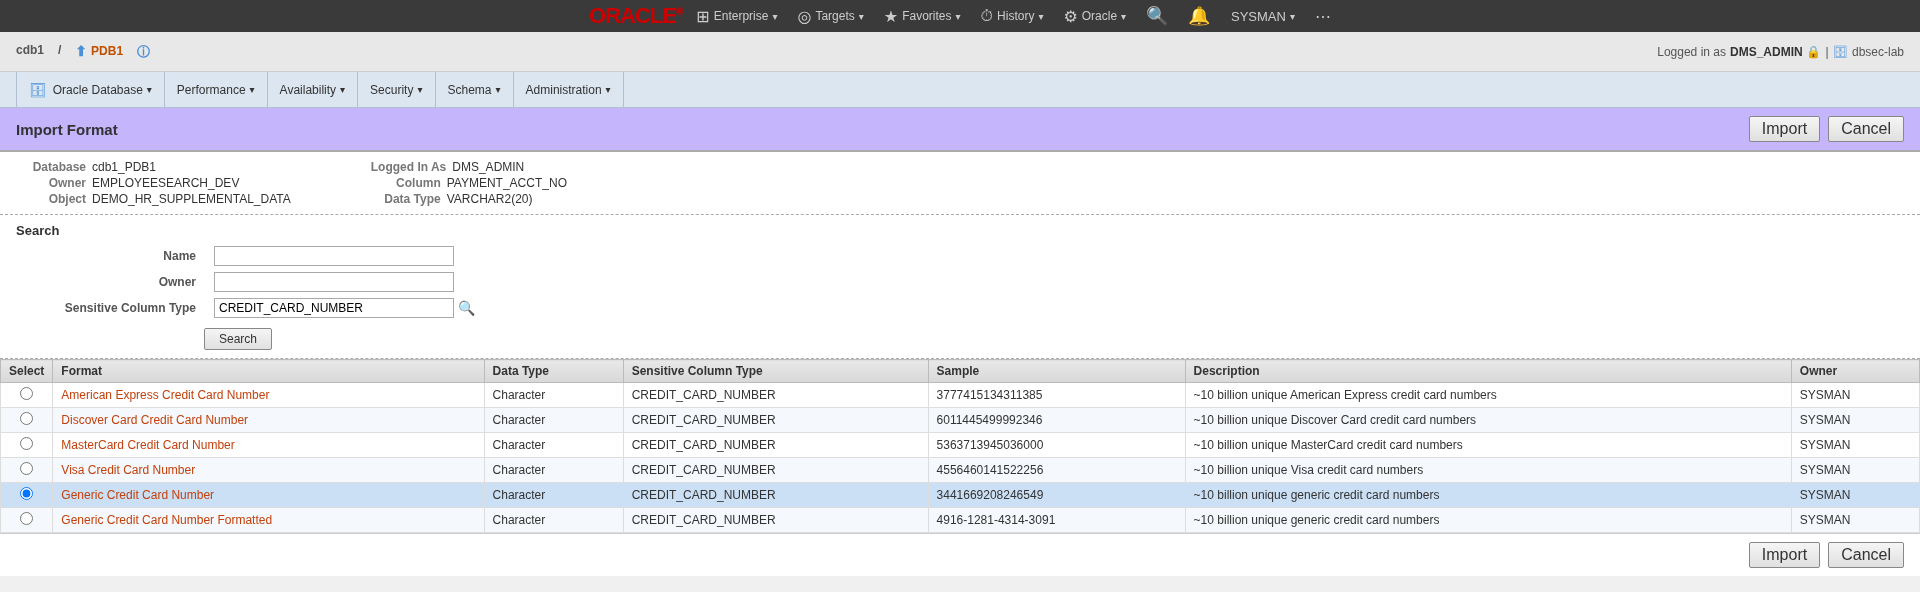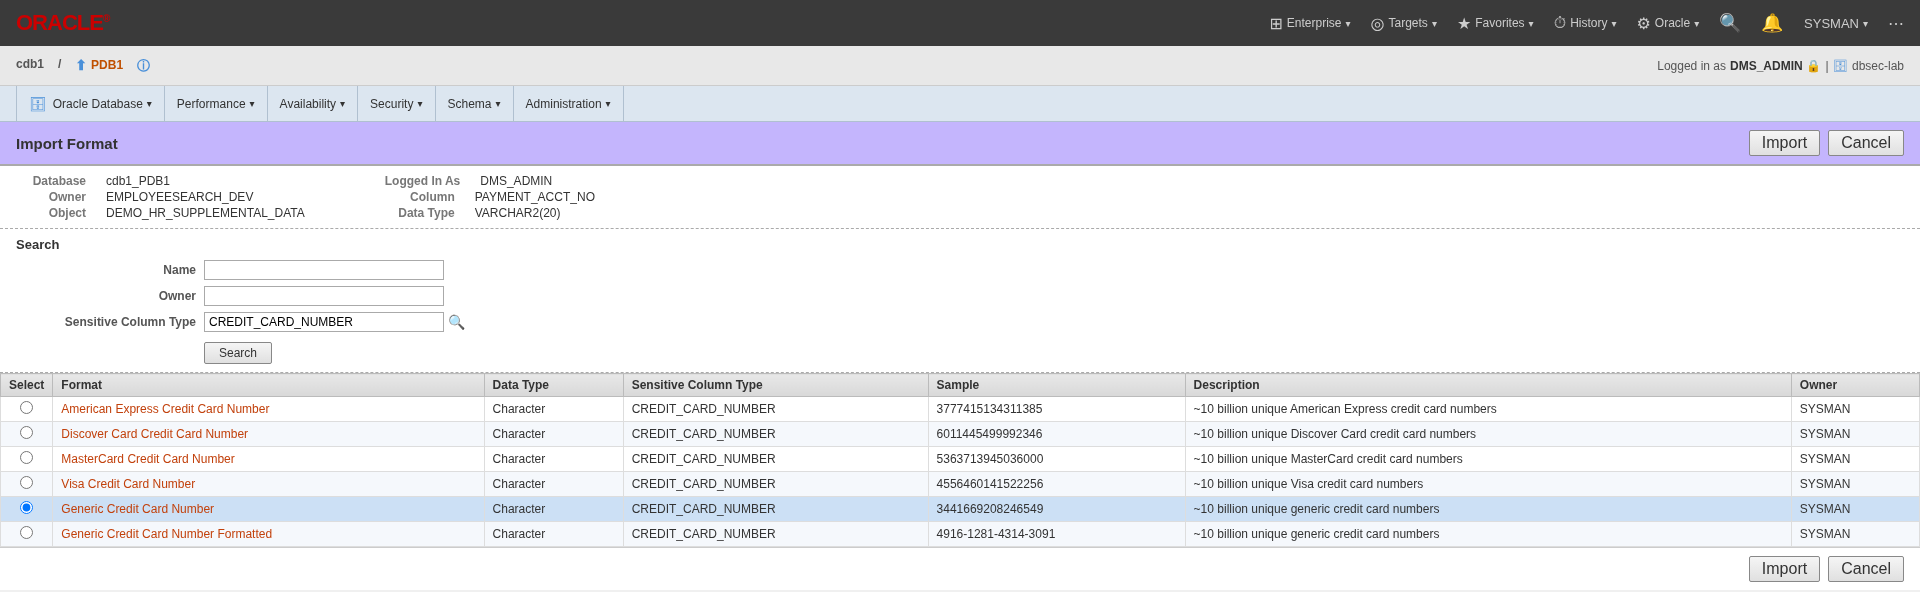--- a/index.html
+++ b/index.html
@@ -2,25 +2,25 @@
 <html><head>
   <meta charset="utf-8">
   <style>
     * { box-sizing: border-box; margin: 0; padding: 0; font-family: Arial, sans-serif; font-size: 12px; }
 
     body { background: #f0f0f0; min-width: 1920px; }
 
     
     .top-nav {
       background: #3a3a3a;
-      height: 46px;
+      height: 32px;
       display: flex;
       align-items: center;
       padding: 0 16px;
-      justify-content: space-between;
+      justify-content: center;
     }
     .top-nav-left {
       display: flex;
       align-items: center;
       gap: 4px;
     }
     .oracle-logo {
       display: flex;
       align-items: center;
       gap: 4px;
@@ -176,21 +176,21 @@
       border-bottom: 1px dashed #aaa;
       background: white;
     }
     .meta-group {
       display: flex;
       flex-direction: column;
       gap: 2px;
     }
     .meta-row {
       display: flex;
-      gap: 20px;
+      gap: 6px;
     }
     .meta-label {
       color: #777;
       font-weight: bold;
       min-width: 70px;
       text-align: right;
     }
     .meta-value { color: #333; }
     .import-buttons {
       display: flex;
@@ -221,21 +221,21 @@
     }
     .search-form {
       display: flex;
       flex-direction: column;
       gap: 6px;
       margin-left: 40px;
     }
     .form-row {
       display: flex;
       align-items: center;
-      gap: 8px;
+      gap: 18px;
     }
     .form-label {
       color: #555;
       font-weight: bold;
       text-align: right;
       min-width: 140px;
     }
     .form-input {
       width: 240px;
       height: 20px;

